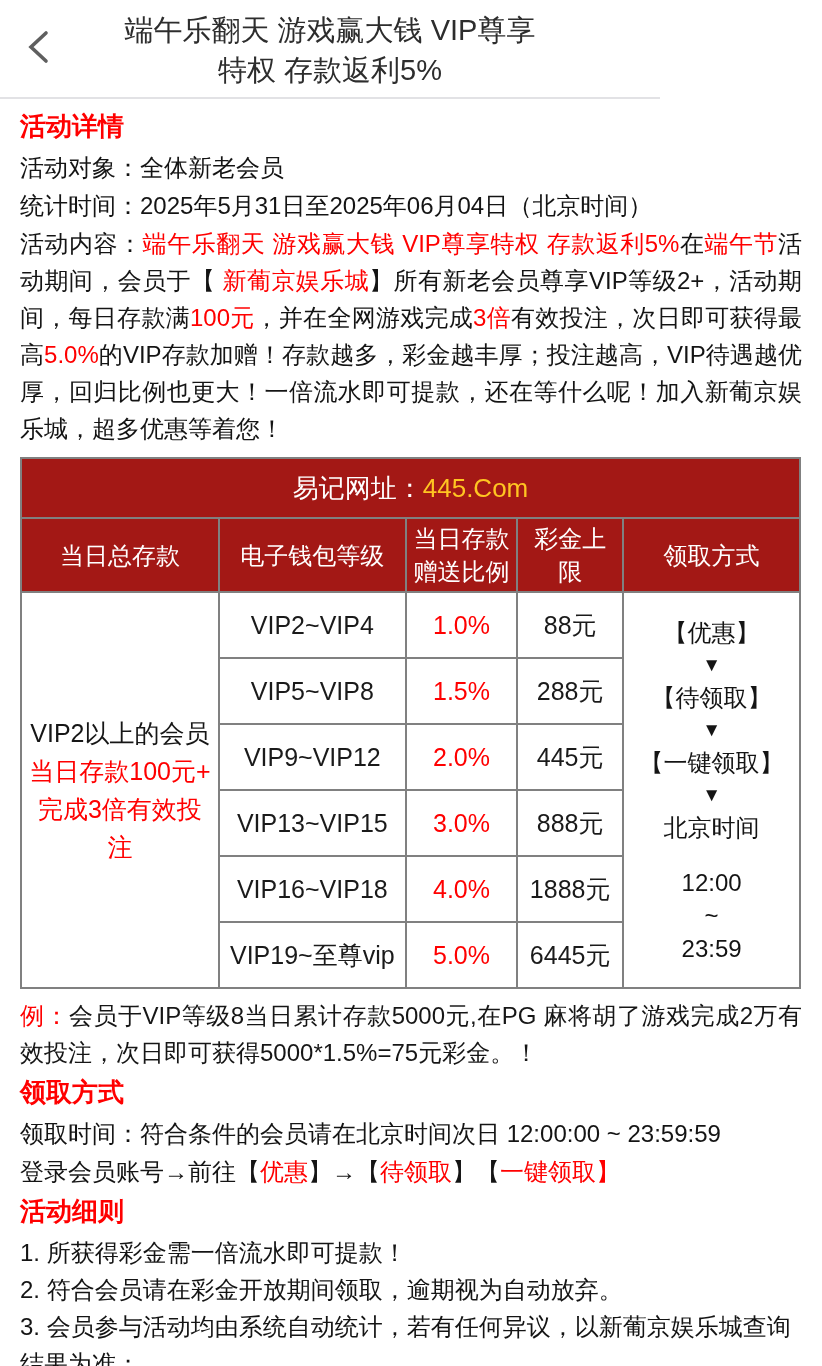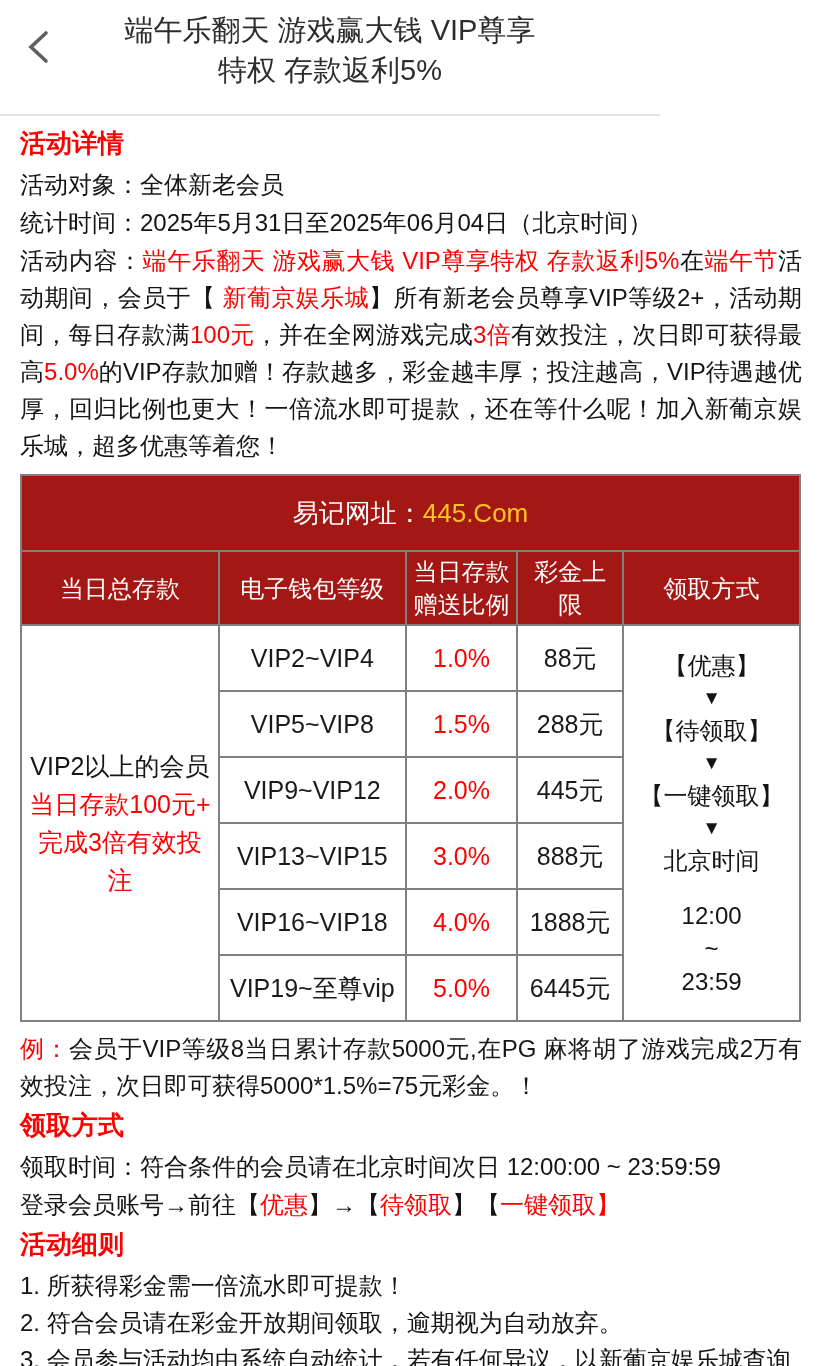--- a/index.html
+++ b/index.html
@@ -8,21 +8,21 @@
     font-family: "Liberation Sans", "DejaVu Sans", sans-serif;
     width: 822px;
     color: #161616;
   }
   .page { width: 822px; height: 1366px; overflow: hidden; background: #fff; }
 
   
   .app-header {
     position: relative;
     width: 660px;
-    padding: 10px 70px 24px 70px;
+    padding: 10px 70px 7px 70px;
     border-bottom: 2px solid #e2e2e5;
     background: #fff;
   }
   .back-btn {
     position: absolute;
     left: 18px; top: 26px;
     width: 40px; height: 46px;
     display: flex; align-items: center; justify-content: center;
     cursor: pointer;
   }
@@ -62,21 +62,21 @@
   }
   table.promo td, table.promo th { border: 2px solid #808080; text-align: center; vertical-align: middle; }
   .col-member { width: 25.4%; }
   .col-level  { width: 24.0%; }
   .col-ratio  { width: 14.3%; }
   .col-cap    { width: 13.6%; }
   .col-claim  { width: 22.7%; }
 
   .banner-cell {
     background: #a31815;
-    height: 76px;
+    height: 60px;
     color: #ffffff;
     font-size: 26px;
   }
   .banner-cell .gold { color: #ffc522; }
 
   th.head-cell {
     background: #a31815;
     color: #ffffff;
     font-weight: 400;
     font-size: 24px;

